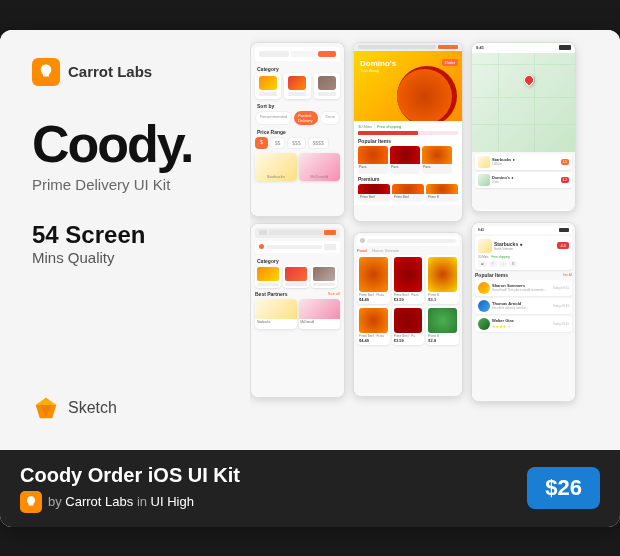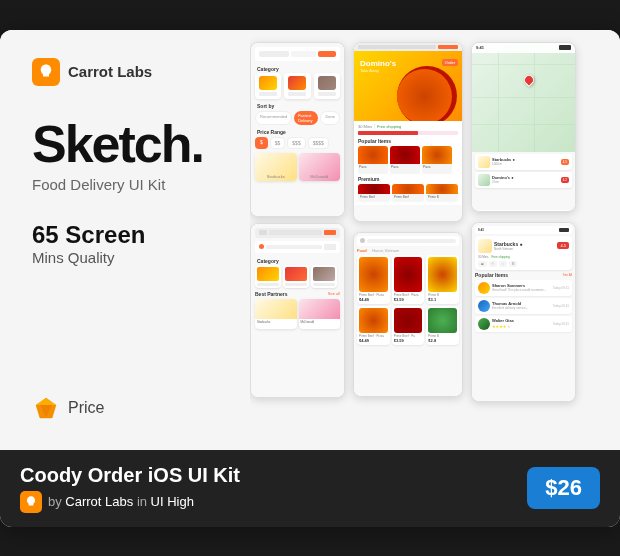--- a/index.html
+++ b/index.html
@@ -185,37 +185,37 @@
     <div class="preview-left">
       <div class="brand-row">
         <div class="brand-icon">
           <svg viewBox="0 0 24 24">
               <path d="M12 2C8 2 5 5 5 9c0 2.5 1.2 4.7 3 6.1V18h8v-2.9c1.8-1.4 3-3.6 3-6.1 0-4-3-7-7-7z"></path>
             </svg>
         </div>
         <span class="brand-name">Carrot Labs</span>
       </div>
 
-      <div class="app-title">Sketch.</div>
-      <div class="app-subtitle">Food Delivery UI Kit</div>
-
-      <div class="screen-count">65 Screen</div>
+      <div class="app-title">Coody.</div>
+      <div class="app-subtitle">Prime Delivery UI Kit</div>
+
+      <div class="screen-count">54 Screen</div>
       <div class="screen-quality">Mins Quality</div>
 
       <div class="sketch-row">
 
         <svg class="sketch-diamond" viewBox="0 0 28 28">
           <polygon points="14,4 24,11 20,24 8,24 4,11" fill="#FDB300" stroke="#E9A100" stroke-width="0.5"></polygon>
           <polygon points="14,4 8,11 14,24 20,11" fill="#EA6C00" opacity="0.7"></polygon>
           <polygon points="4,11 8,11 14,24 8,24" fill="#EA6C00" opacity="0.5"></polygon>
           <polygon points="24,11 20,11 14,24 20,24" fill="#EA6C00" opacity="0.5"></polygon>
           <polygon points="14,4 8,11 20,11" fill="#FDAD00"></polygon>
           <polygon points="4,11 24,11 8,11" fill="#FDB300" opacity="0.3"></polygon>
         </svg>
-        <span class="sketch-label">Price</span>
+        <span class="sketch-label">Sketch</span>
       </div>
     </div>
 
     <div class="preview-right">
 
       <div class="phone-col">
 
         <div class="phone-screen phone-sm" style="width:95px; height:175px;">
           <div style="background:#f8f8f8; height:100%; padding:4px;">
             <div style="background:#fff; border-radius:3px; height:14px; margin-bottom:3px; display:flex; align-items:center; padding:0 4px; gap:2px;">

